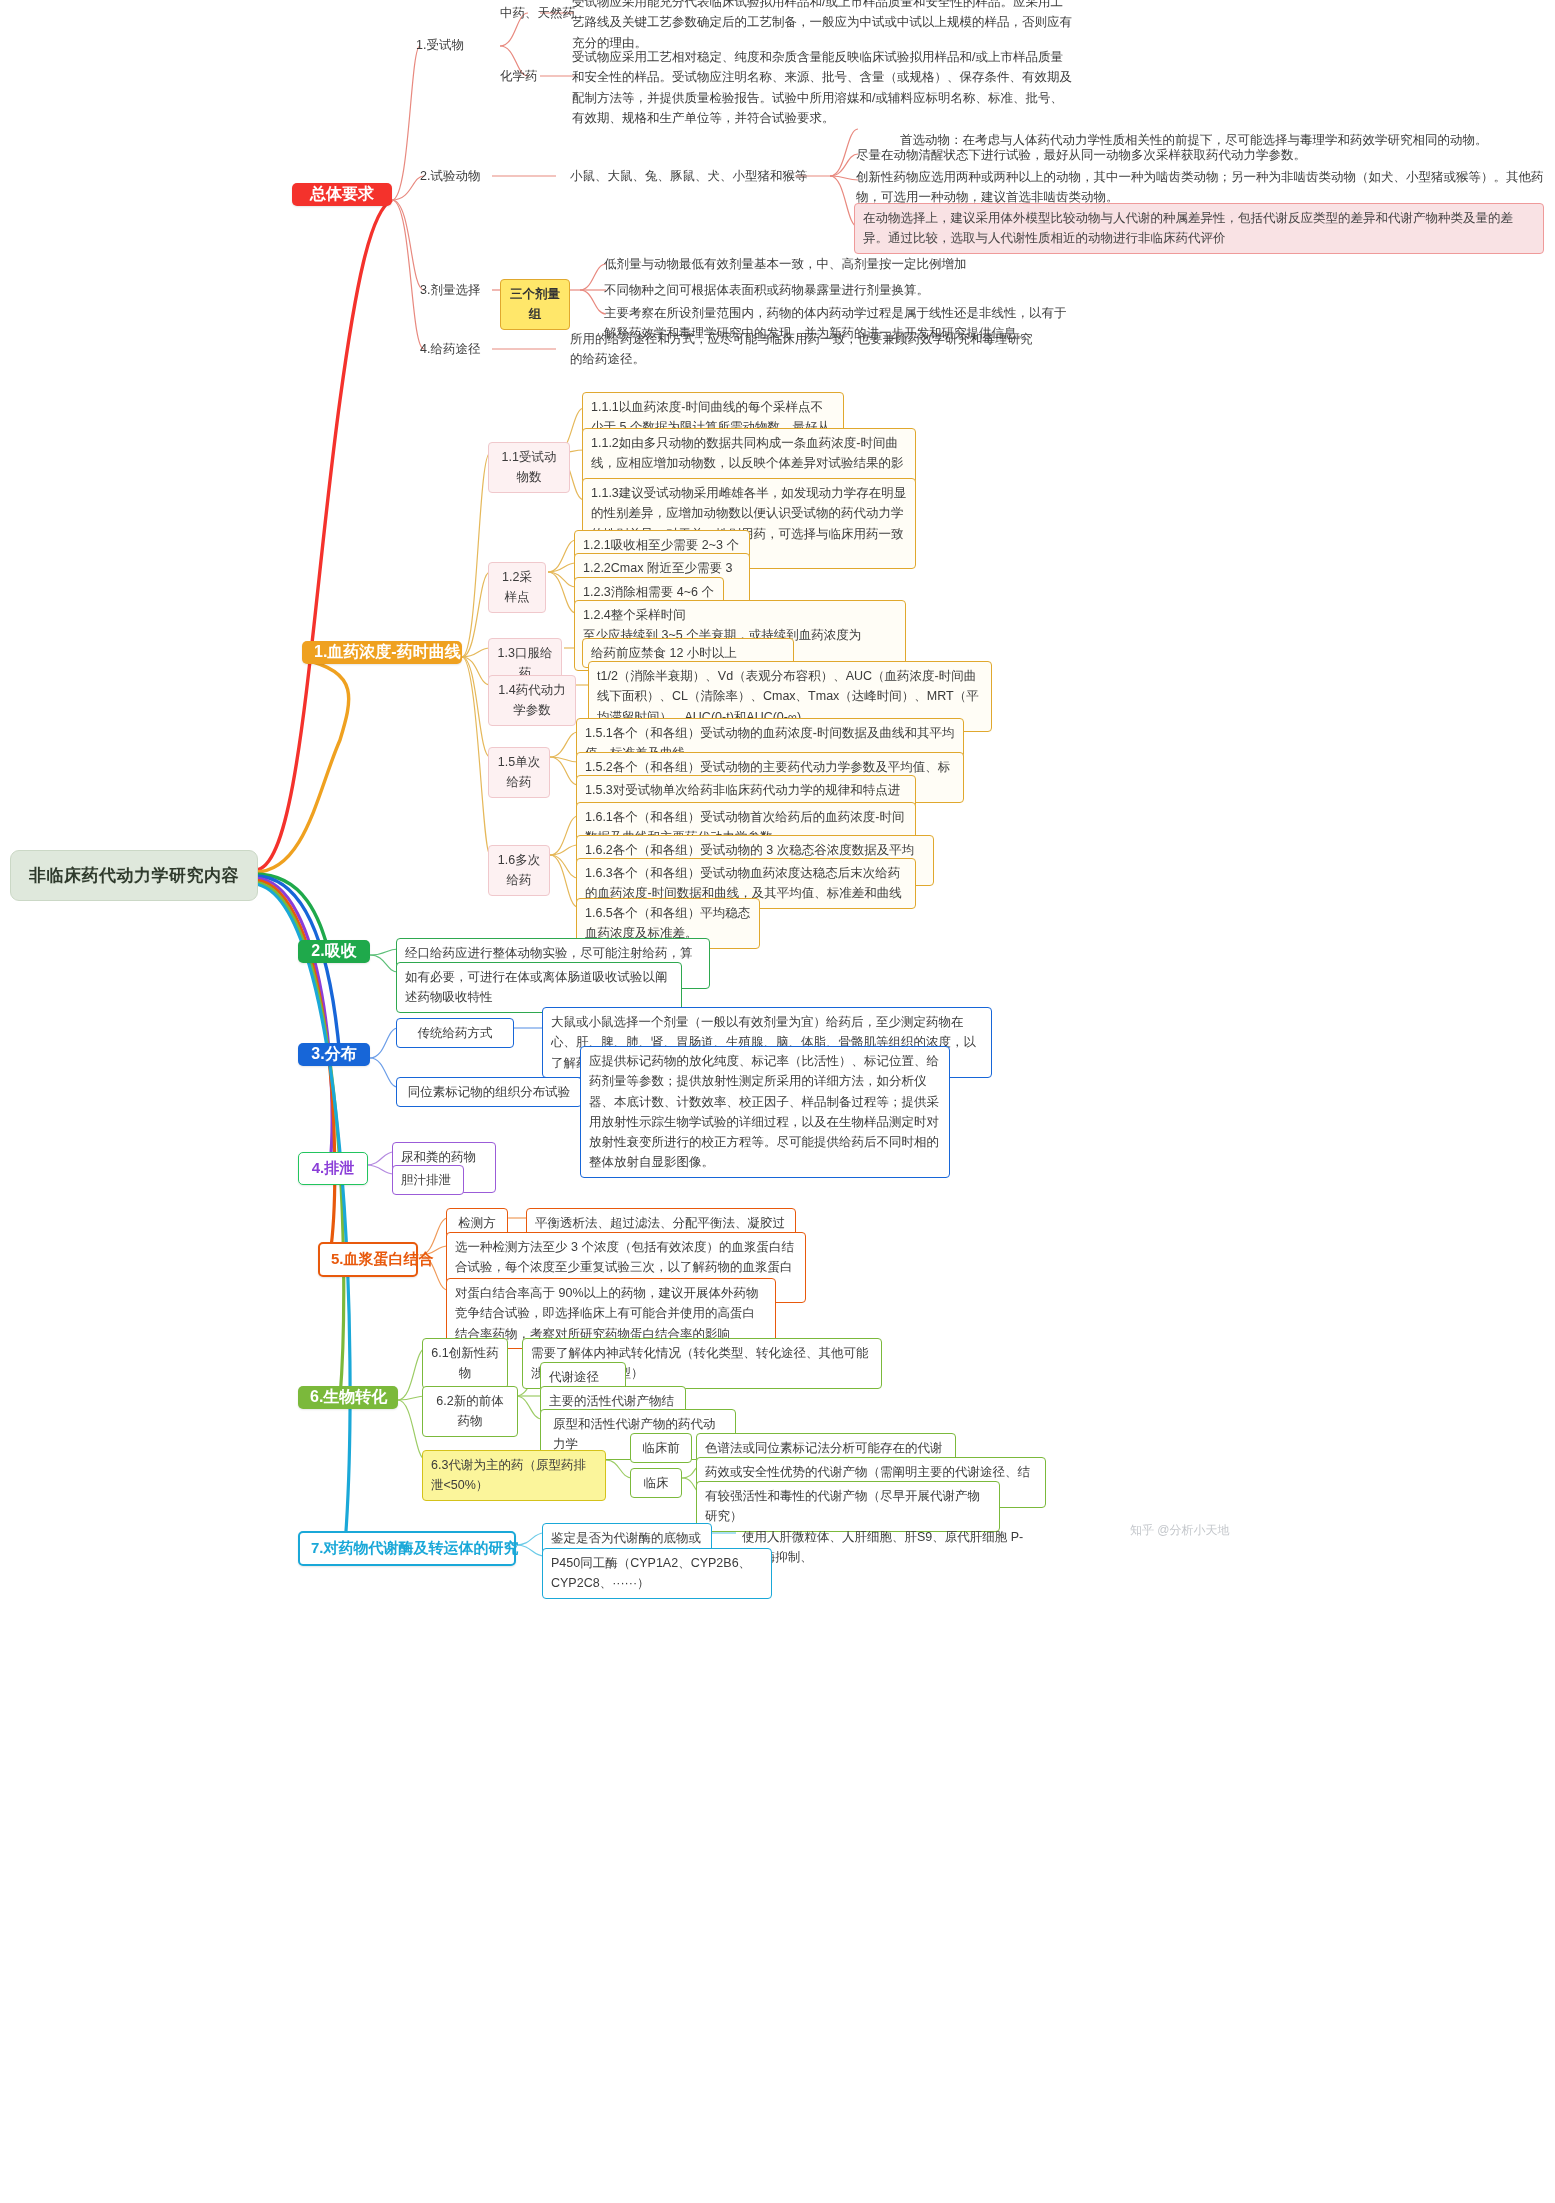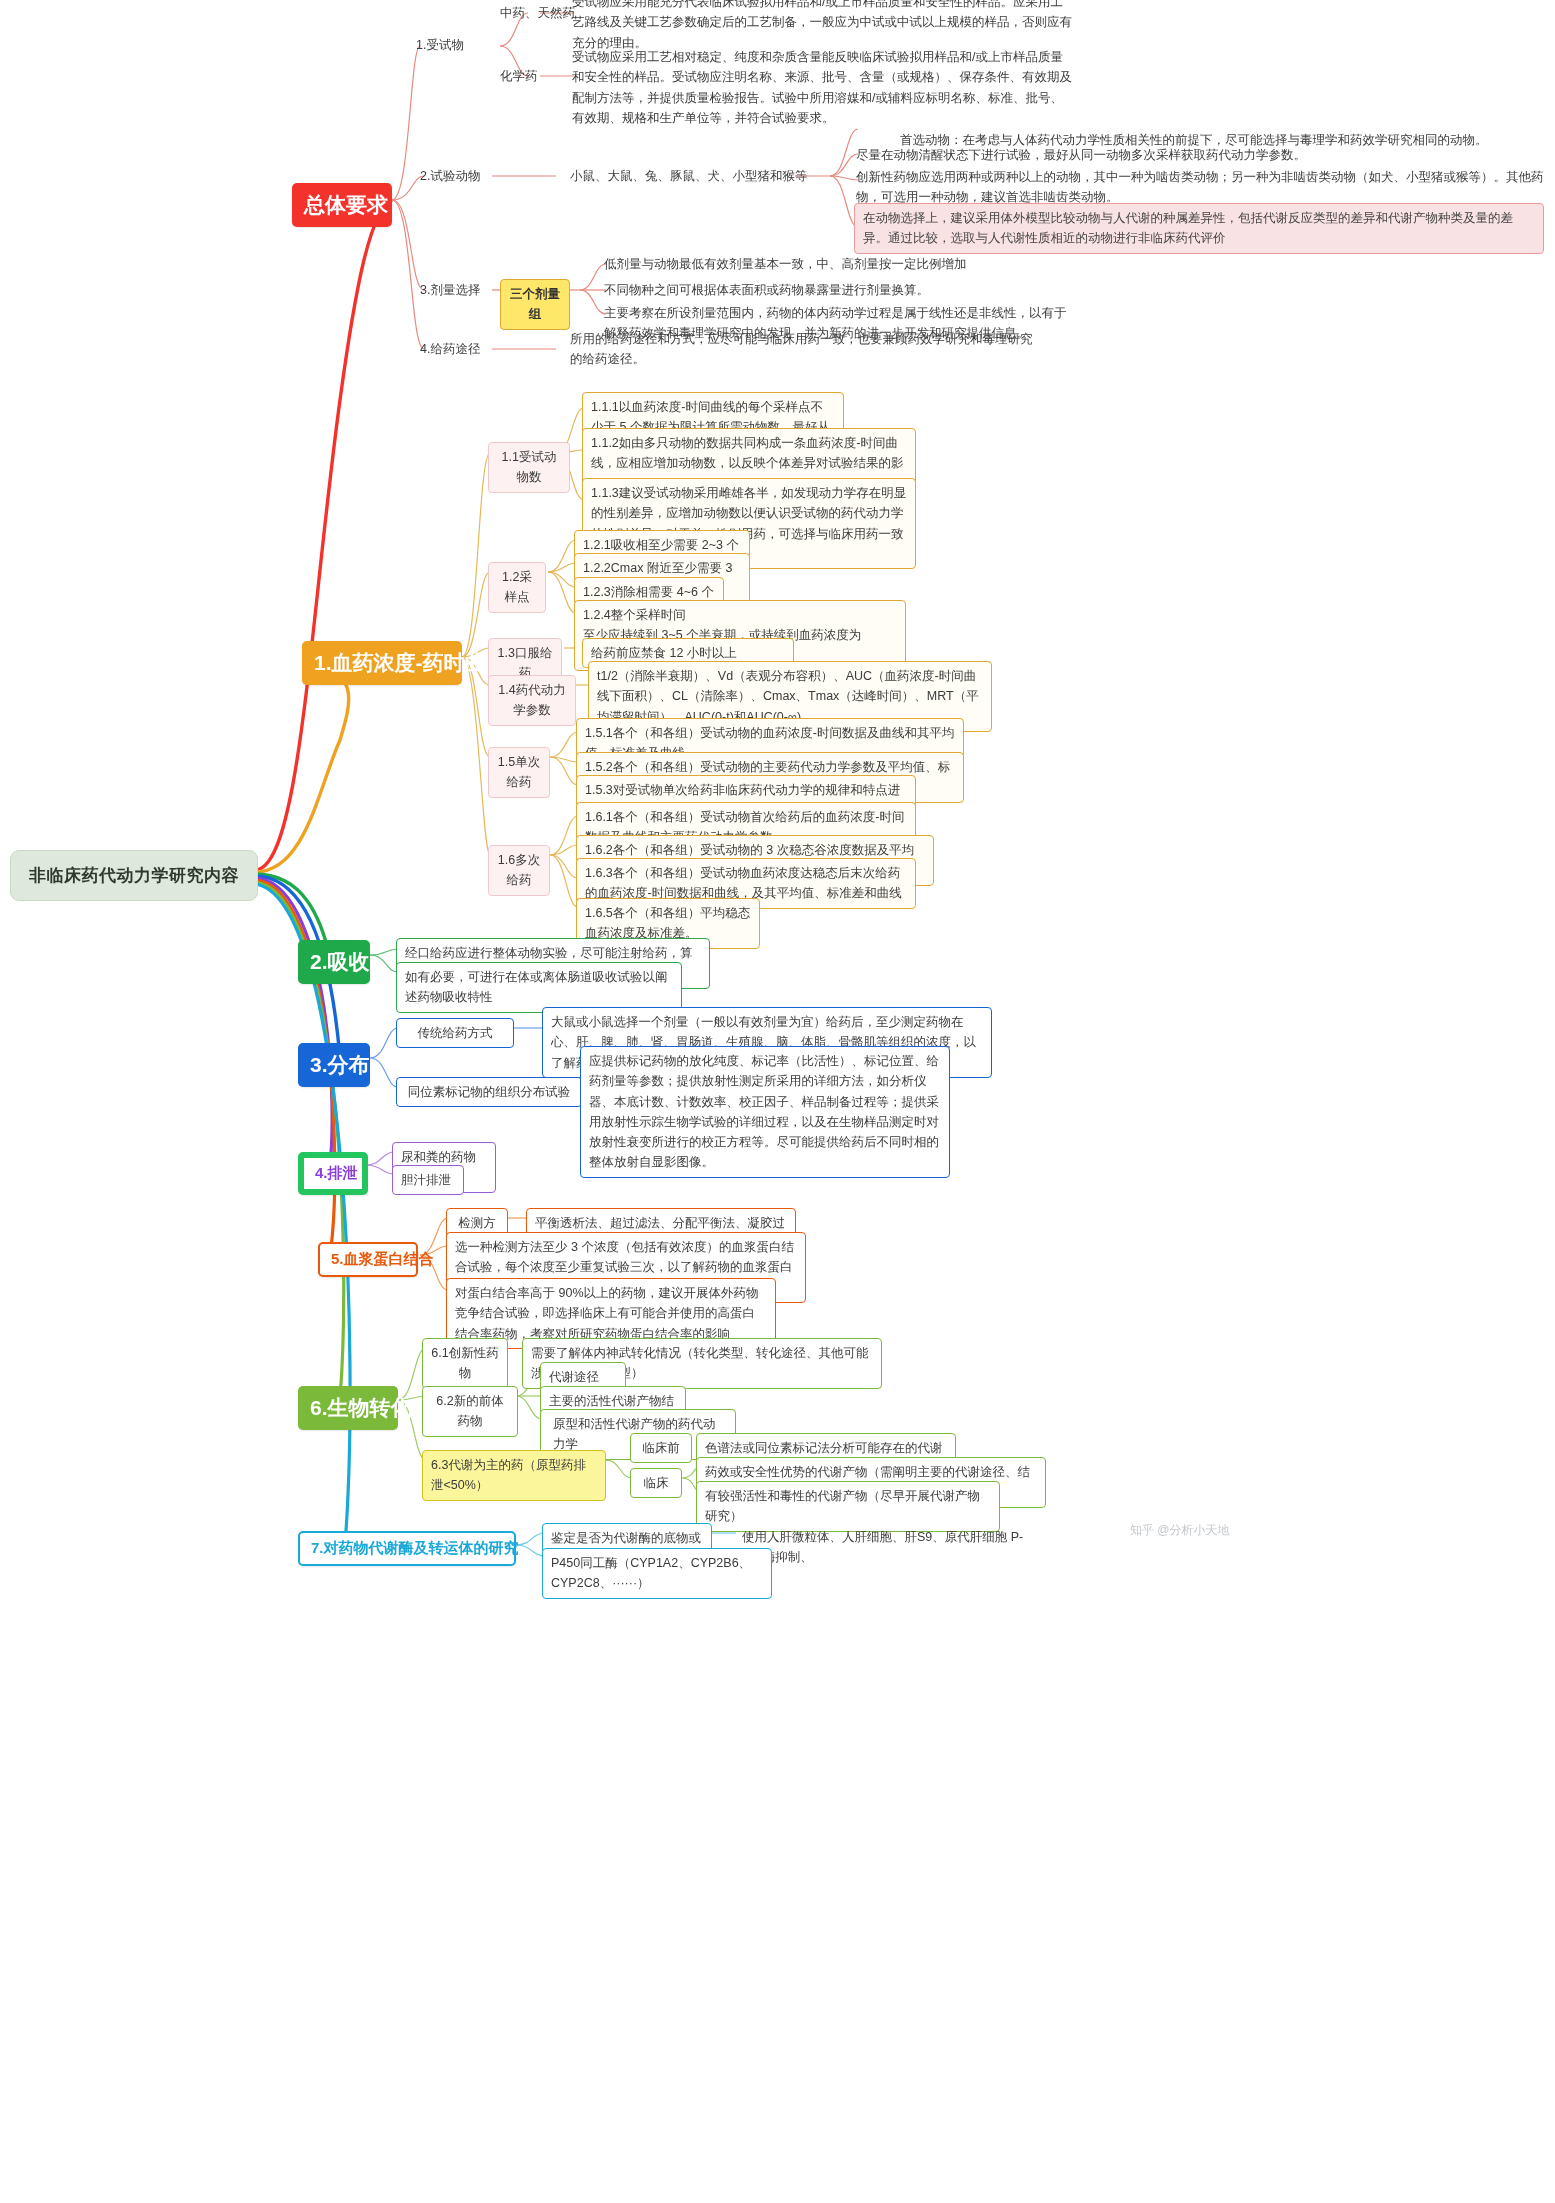--- a/index.html
+++ b/index.html
@@ -16,29 +16,29 @@
 
   
   .root{
     background:#dfe8dc;border:1px solid #cbd8c6;border-radius:9px;
     color:#2f3a2c;font-size:17px;font-weight:bold;letter-spacing:.5px;
     padding:13px 18px;white-space:nowrap;
   }
 
   
   .chip{
-    border-radius:5px;color:#fff;font-weight:bold;font-size:21px;
-    padding:8px 12px;white-space:nowrap;text-align:center;
+    border-radius:5px;color:#fff;font-weight:bold;font-size:16px;
+    padding:1px 12px;white-space:nowrap;text-align:center;
     box-shadow:0 1px 2px rgba(0,0,0,.10);
   }
   .chip.red{background:#f4322c;}
   .chip.orange{background:#efa120;}
   .chip.green{background:#1fa94b;}
   .chip.blue{background:#1766d8;}
-  .chip.purple{background:#fff;color:#8b3ed8;border:6px solid #22c55e;font-size:15px;padding:6px 11px;}
+  .chip.purple{background:#fff;color:#8b3ed8;border:1px solid #22c55e;font-size:15px;padding:6px 11px;}
   .chip.deeporange{background:#fff;color:#e8590c;border:2px solid #e8590c;font-size:15px;padding:6px 11px;}
   .chip.lgreen{background:#7bb93b;}
   .chip.cyan{background:#fff;color:#1aa8d8;border:2px solid #1aa8d8;font-size:15px;padding:6px 11px;}
 
   
   .plain{font-size:12.5px;color:#3b3b3b;white-space:nowrap;line-height:1.55;}
   .para{font-size:12.5px;color:#3b3b3b;line-height:1.62;}
 
   
   .bx{border-radius:4px;font-size:12.5px;line-height:1.62;padding:4px 8px;box-sizing:border-box;}

